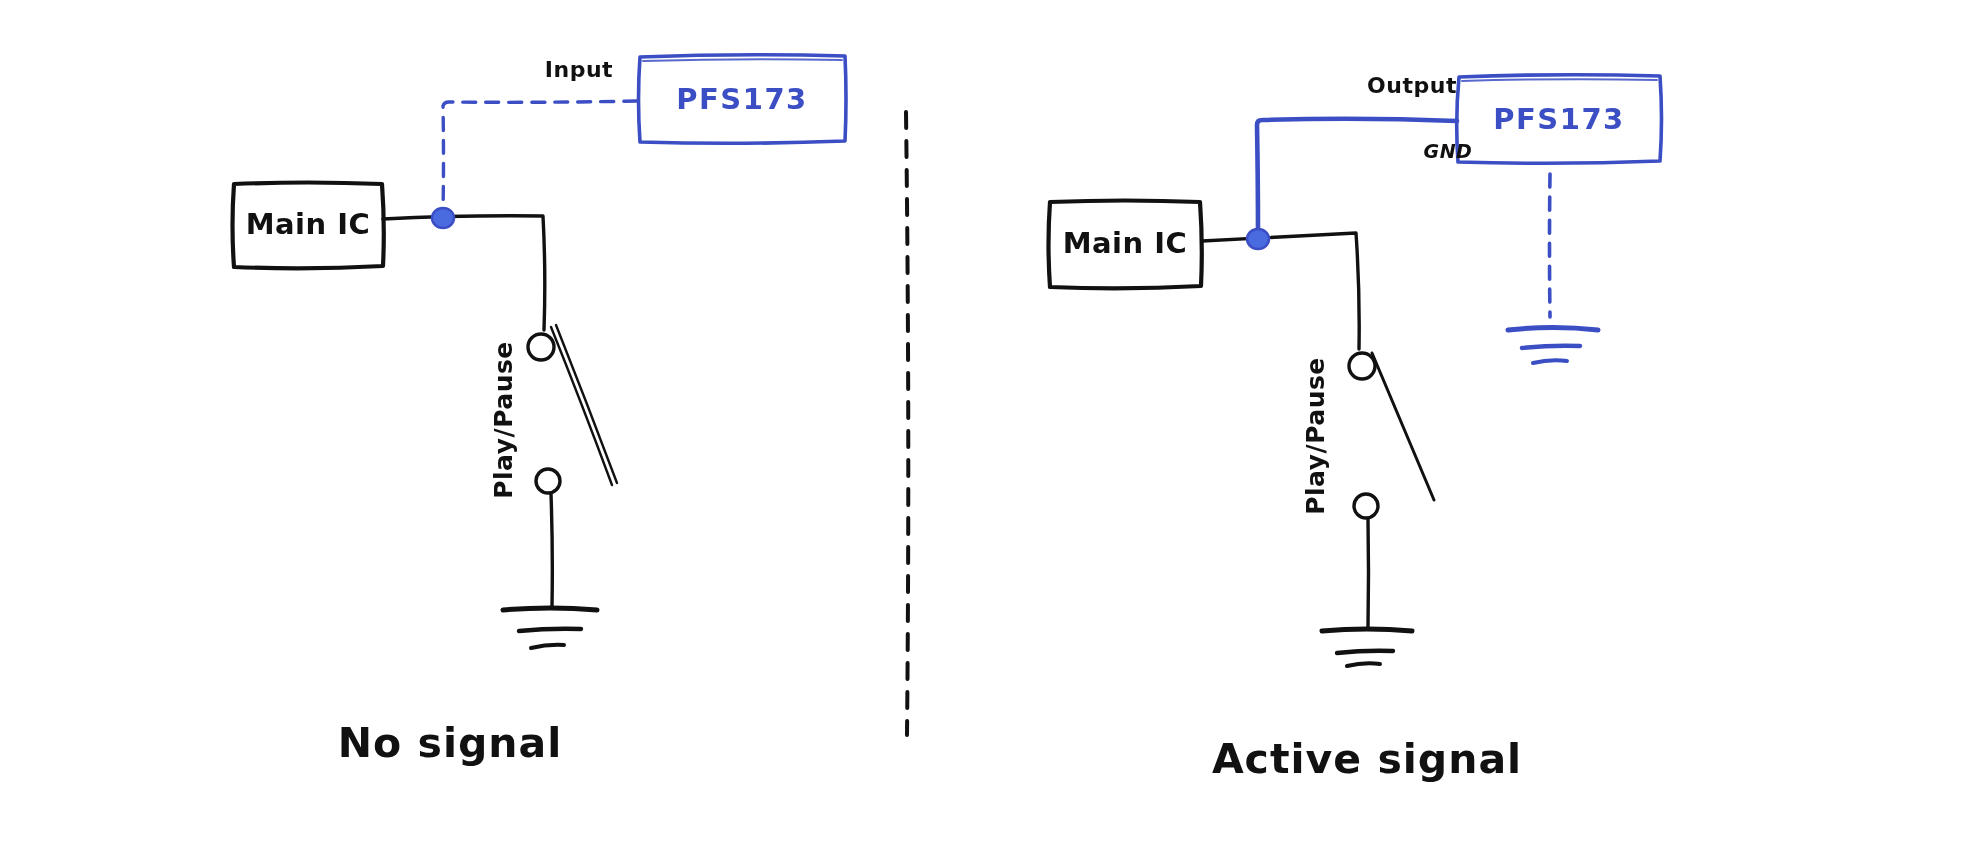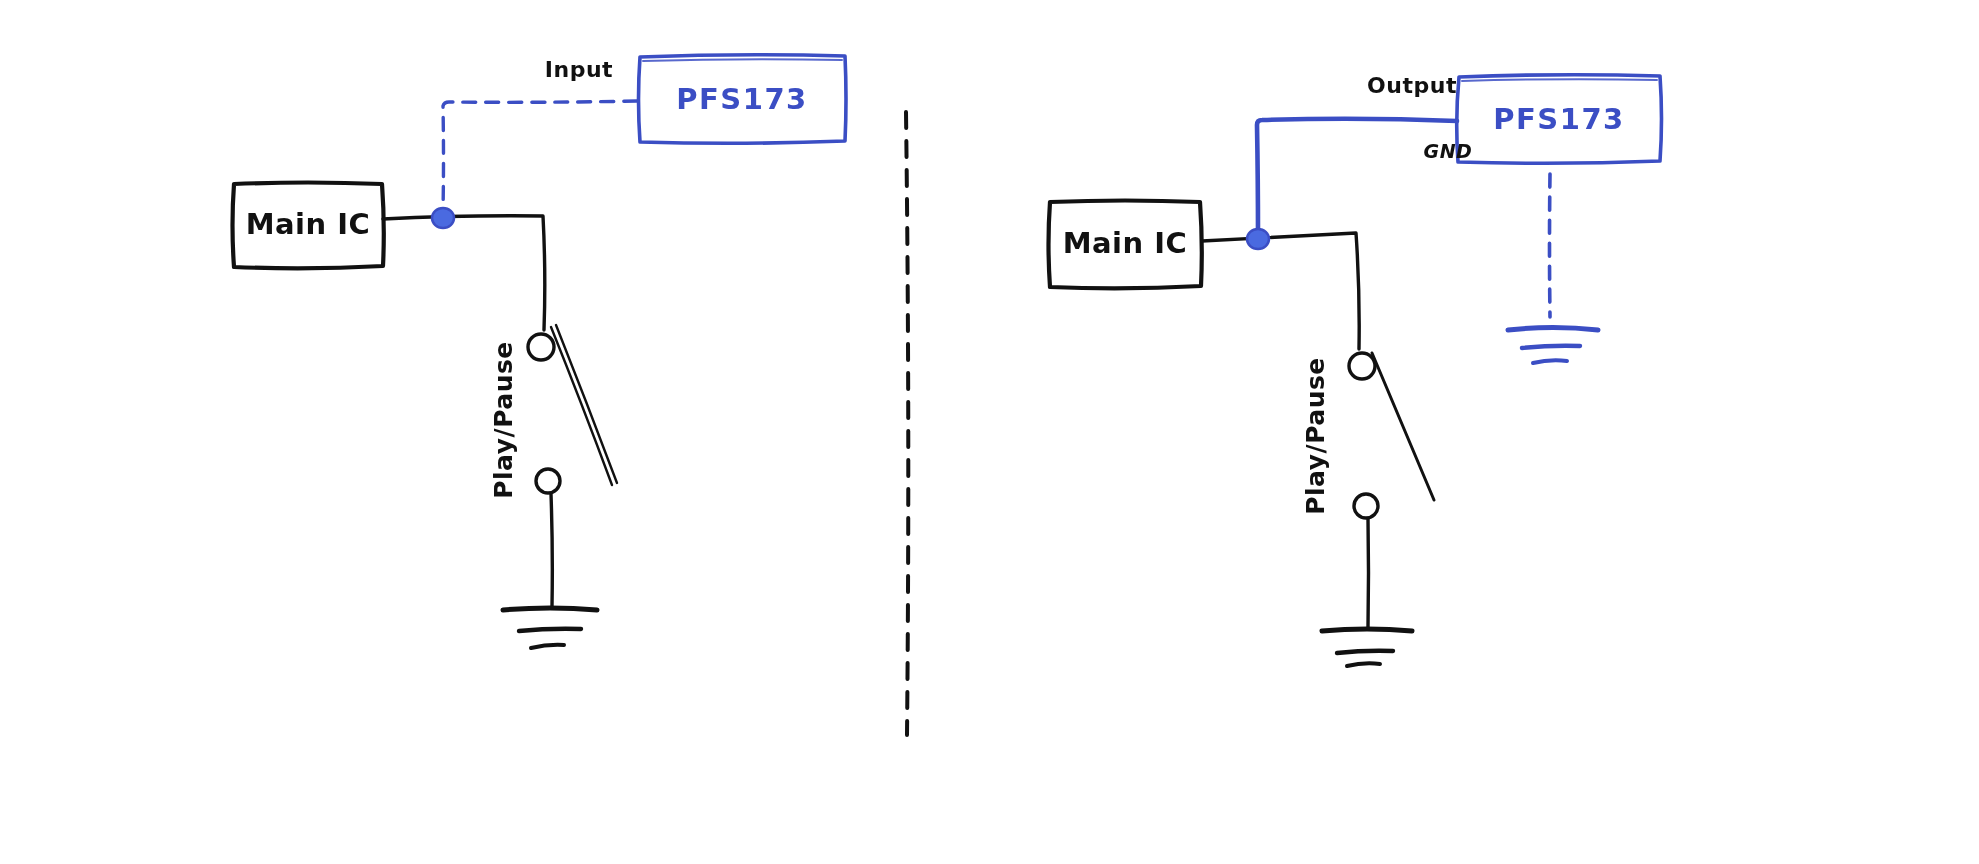--- a/index.html
+++ b/index.html
@@ -108,20 +108,22 @@
         <path class="ink-stroke" stroke-width="4.4" d="M1337 653 Q1365 650 1393 651"></path>
         <path class="ink-stroke" stroke-width="4" d="M1347 666 Q1364 662 1380 664"></path>
       </g>
     </g>
   </svg>
 
   <div class="label pin-label" style="left:579px; top:70px;">Input</div>
   <div class="label chip-label" style="left:742px; top:99px;">PFS173</div>
   <div class="label ic-label" style="left:308px; top:224px;">Main IC</div>
   <div class="label switch-label" style="left:503px; top:420px;">Play/Pause</div>
+  <div class="label caption" style="left:450px; top:743px;">No signal</div>
 
   <div class="label pin-label" style="left:1404px; top:86px;margin-left:8px;">Output</div>
   <div class="label gnd-label" style="left:1404px; top:151px;margin-left:44px;">GND</div>
   <div class="label chip-label" style="left:1559px; top:119px;">PFS173</div>
   <div class="label ic-label" style="left:1125px; top:243px;">Main IC</div>
   <div class="label switch-label" style="left:1315px; top:436px;">Play/Pause</div>
+  <div class="label caption" style="left:1367px; top:759px;">Active signal</div>
 
 </div>
 
 </body></html>

